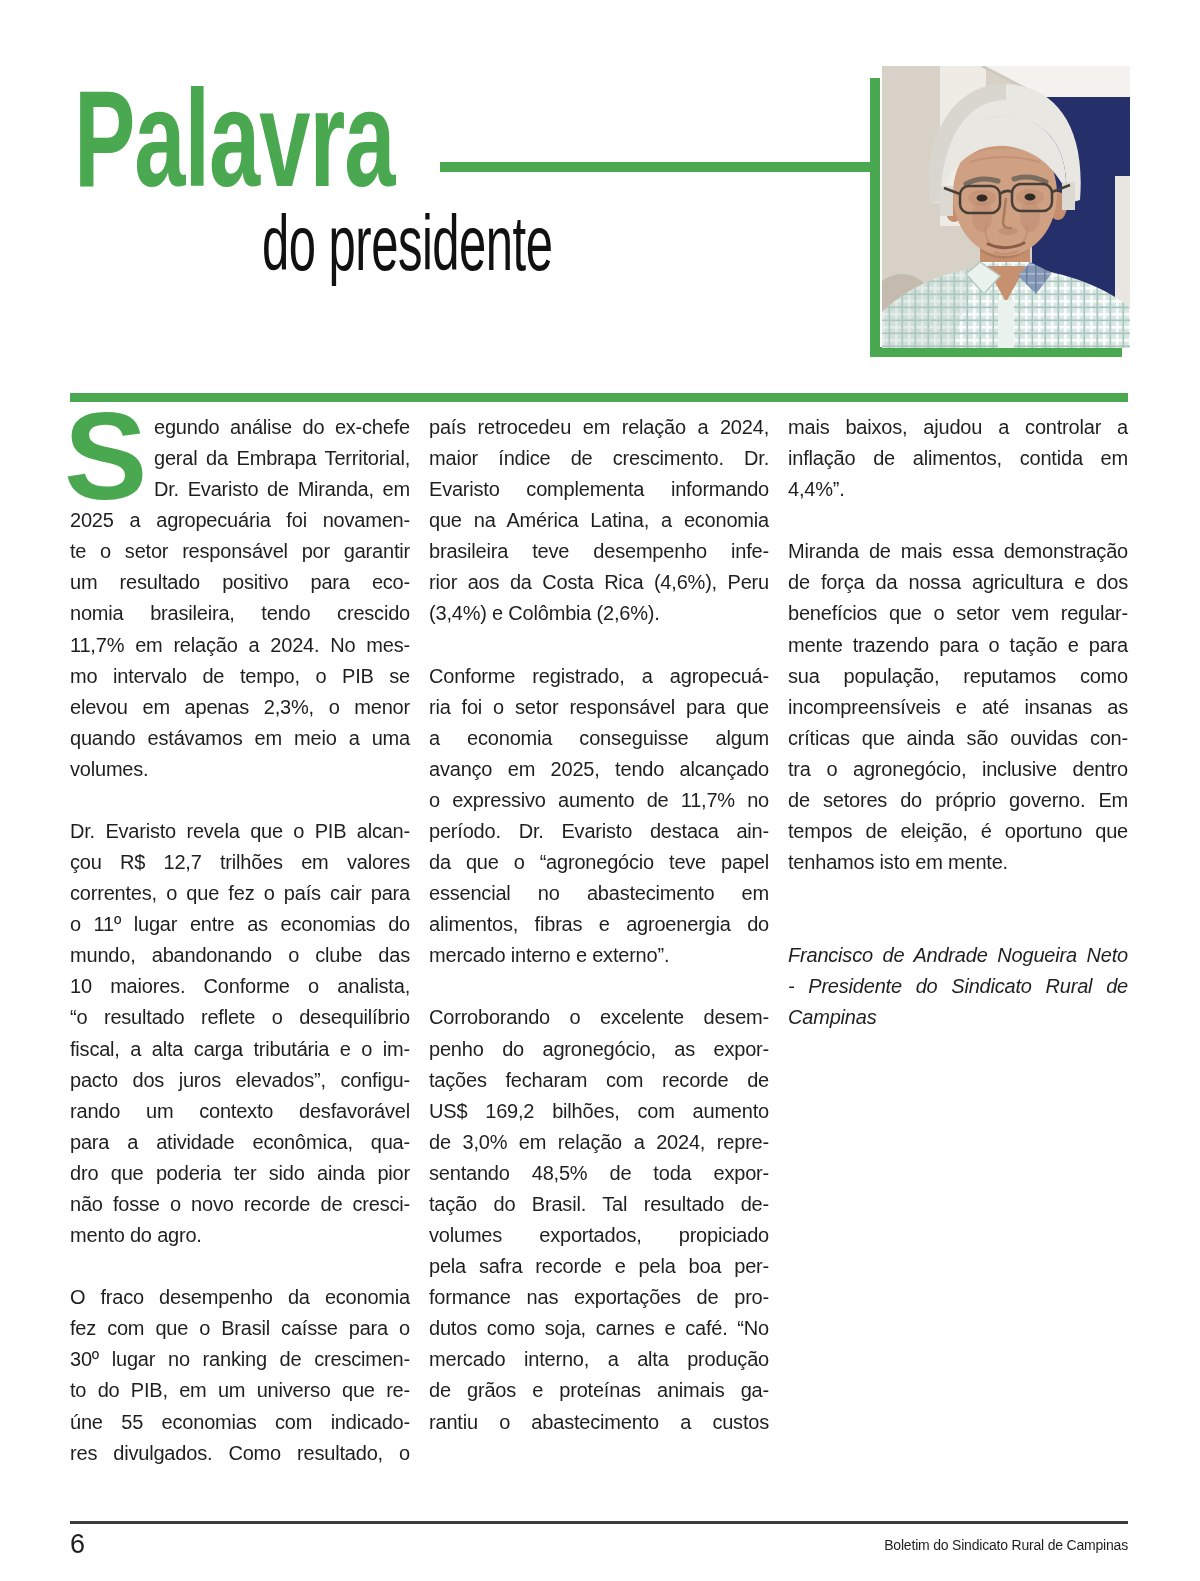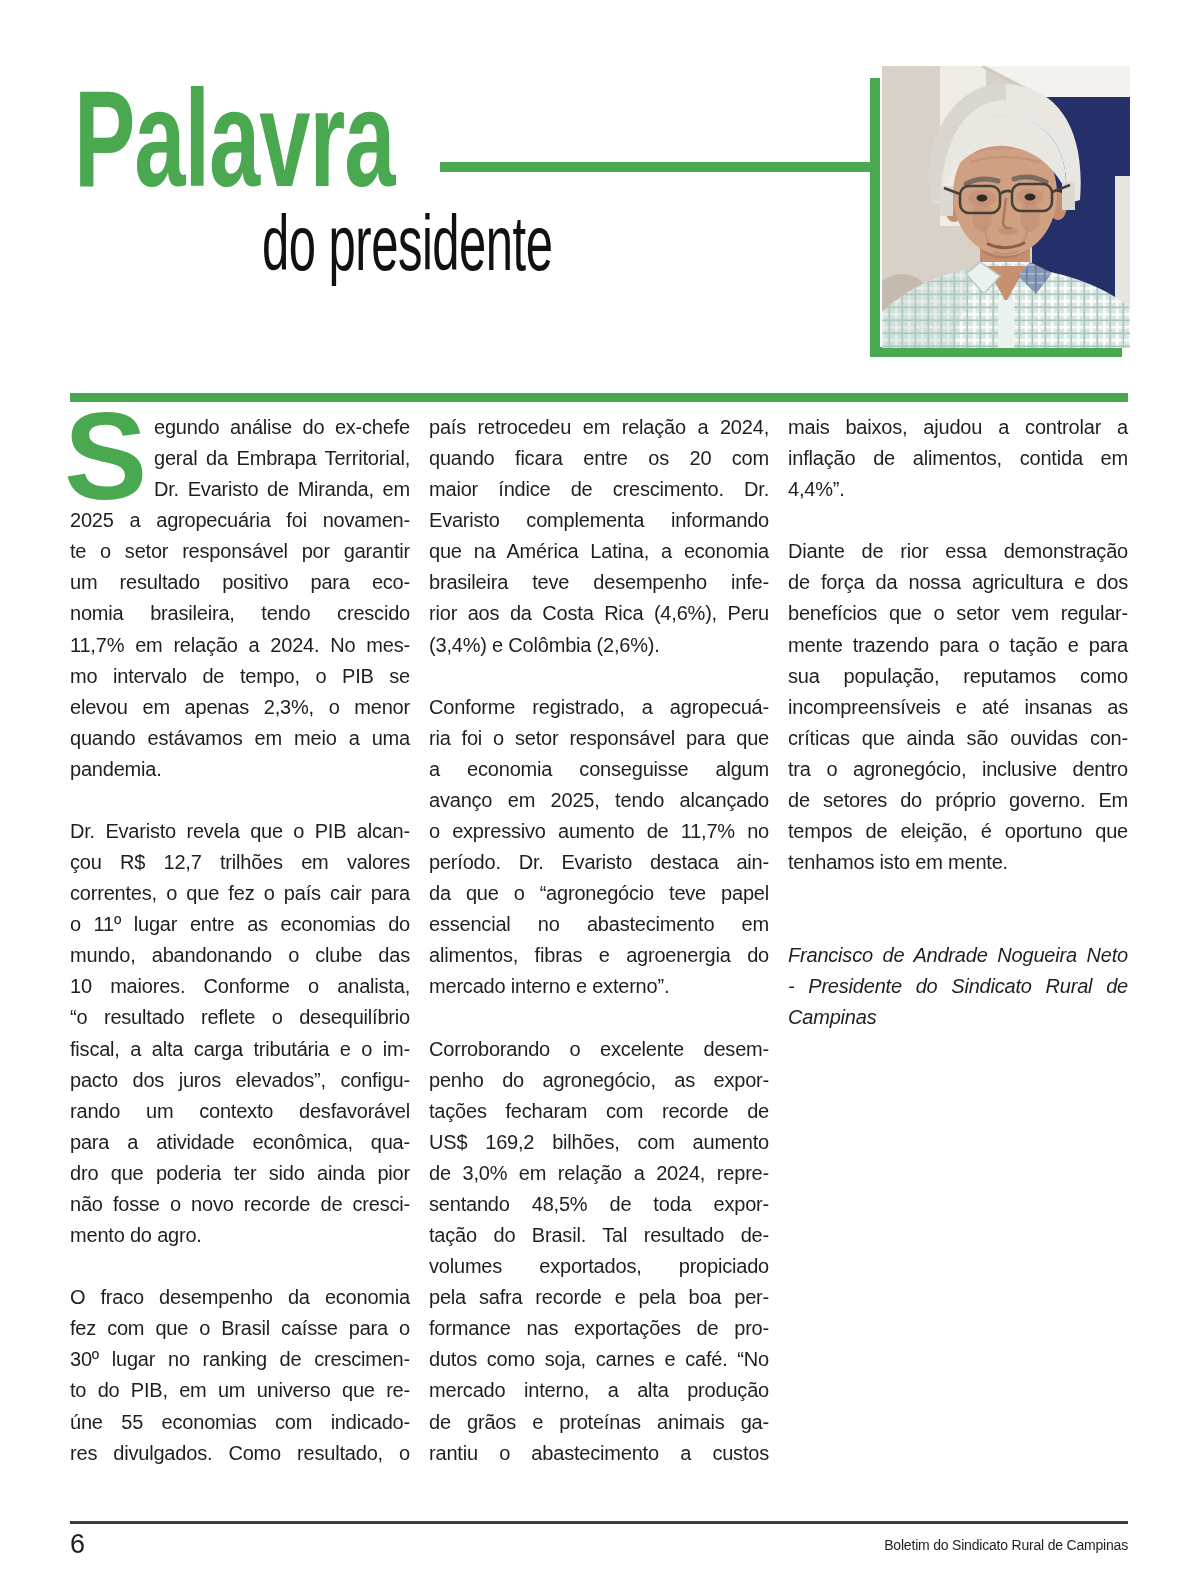--- a/index.html
+++ b/index.html
@@ -130,21 +130,21 @@
         <div class="bl ind">geral da Embrapa Territorial,</div>
         <div class="bl ind">Dr. Evaristo de Miranda, em</div>
         <div class="bl">2025 a agropecuária foi novamen-</div>
         <div class="bl">te o setor responsável por garantir</div>
         <div class="bl">um resultado positivo para eco-</div>
         <div class="bl">nomia brasileira, tendo crescido</div>
         <div class="bl">11,7% em relação a 2024. No mes-</div>
         <div class="bl">mo intervalo de tempo, o PIB se</div>
         <div class="bl">elevou em apenas 2,3%, o menor</div>
         <div class="bl">quando estávamos em meio a uma</div>
-        <div class="bl last">pandemia.</div>
+        <div class="bl last">volumes.</div>
       </div>
       <div class="para gap1">
         <div class="bl">Dr. Evaristo revela que o PIB alcan-</div>
         <div class="bl">çou R$ 12,7 trilhões em valores</div>
         <div class="bl">correntes, o que fez o país cair para</div>
         <div class="bl">o 11º lugar entre as economias do</div>
         <div class="bl">mundo, abandonando o clube das</div>
         <div class="bl">10 maiores. Conforme o analista,</div>
         <div class="bl">“o resultado reflete o desequilíbrio</div>
         <div class="bl">fiscal, a alta carga tributária e o im-</div>
@@ -160,21 +160,20 @@
         <div class="bl">fez com que o Brasil caísse para o</div>
         <div class="bl">30º lugar no ranking de crescimen-</div>
         <div class="bl">to do PIB, em um universo que re-</div>
         <div class="bl">úne 55 economias com indicado-</div>
         <div class="bl">res divulgados. Como resultado, o</div>
       </div>
     </div>
     <div class="col">
       <div class="para">
         <div class="bl">país retrocedeu em relação a 2024,</div>
-        <div class="bl">quando ficara entre os 20 com</div>
         <div class="bl">maior índice de crescimento. Dr.</div>
         <div class="bl">Evaristo complementa informando</div>
         <div class="bl">que na América Latina, a economia</div>
         <div class="bl">brasileira teve desempenho infe-</div>
         <div class="bl">rior aos da Costa Rica (4,6%), Peru</div>
         <div class="bl last">(3,4%) e Colômbia (2,6%).</div>
       </div>
       <div class="para gap1">
         <div class="bl">Conforme registrado, a agropecuá-</div>
         <div class="bl">ria foi o setor responsável para que</div>
@@ -204,21 +203,21 @@
         <div class="bl">rantiu o abastecimento a custos</div>
       </div>
     </div>
     <div class="col">
       <div class="para">
         <div class="bl">mais baixos, ajudou a controlar a</div>
         <div class="bl">inflação de alimentos, contida em</div>
         <div class="bl last">4,4%”.</div>
       </div>
       <div class="para gap1">
-        <div class="bl">Diante de rior essa demonstração</div>
+        <div class="bl">Miranda de mais essa demonstração</div>
         <div class="bl">de força da nossa agricultura e dos</div>
         <div class="bl">benefícios que o setor vem regular-</div>
         <div class="bl">mente trazendo para o tação e para</div>
         <div class="bl">sua população, reputamos como</div>
         <div class="bl">incompreensíveis e até insanas as</div>
         <div class="bl">críticas que ainda são ouvidas con-</div>
         <div class="bl">tra o agronegócio, inclusive dentro</div>
         <div class="bl">de setores do próprio governo. Em</div>
         <div class="bl">tempos de eleição, é oportuno que</div>
         <div class="bl last">tenhamos isto em mente.</div>

